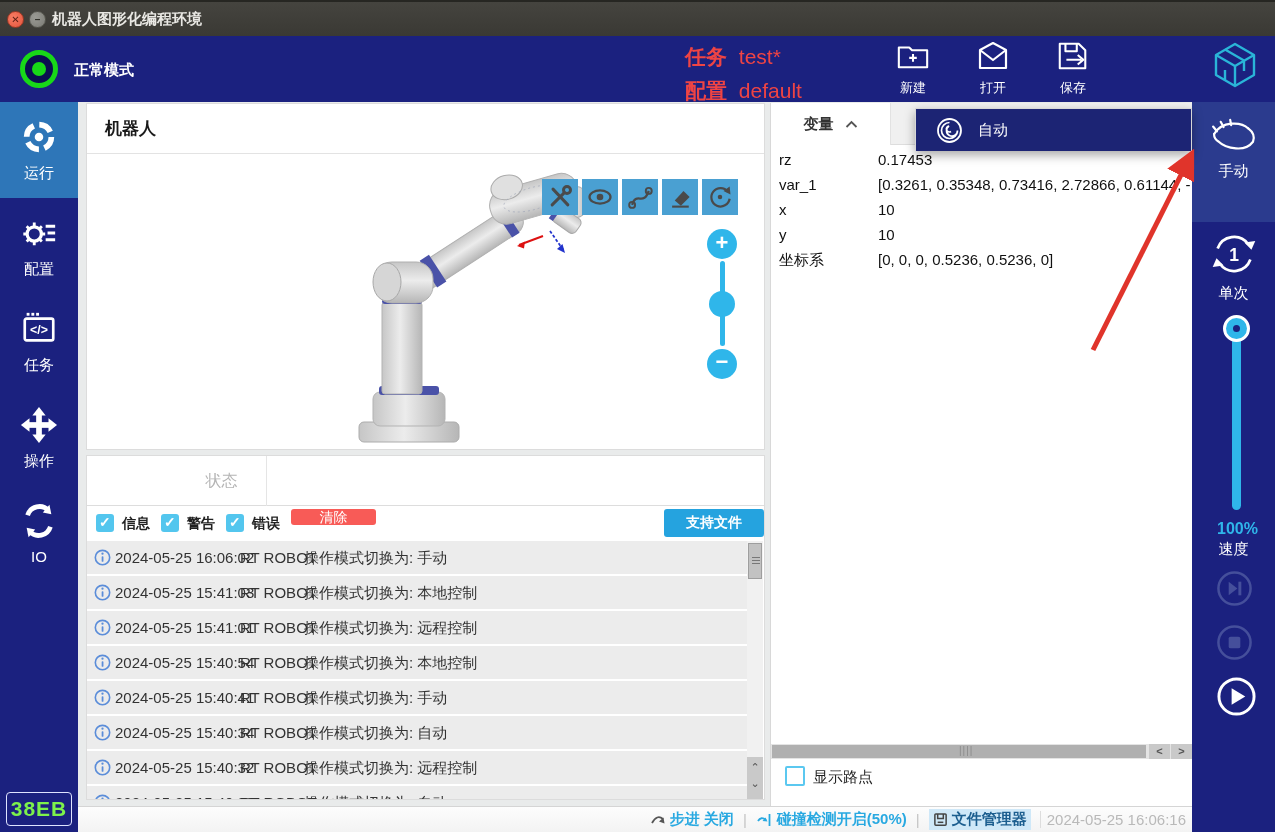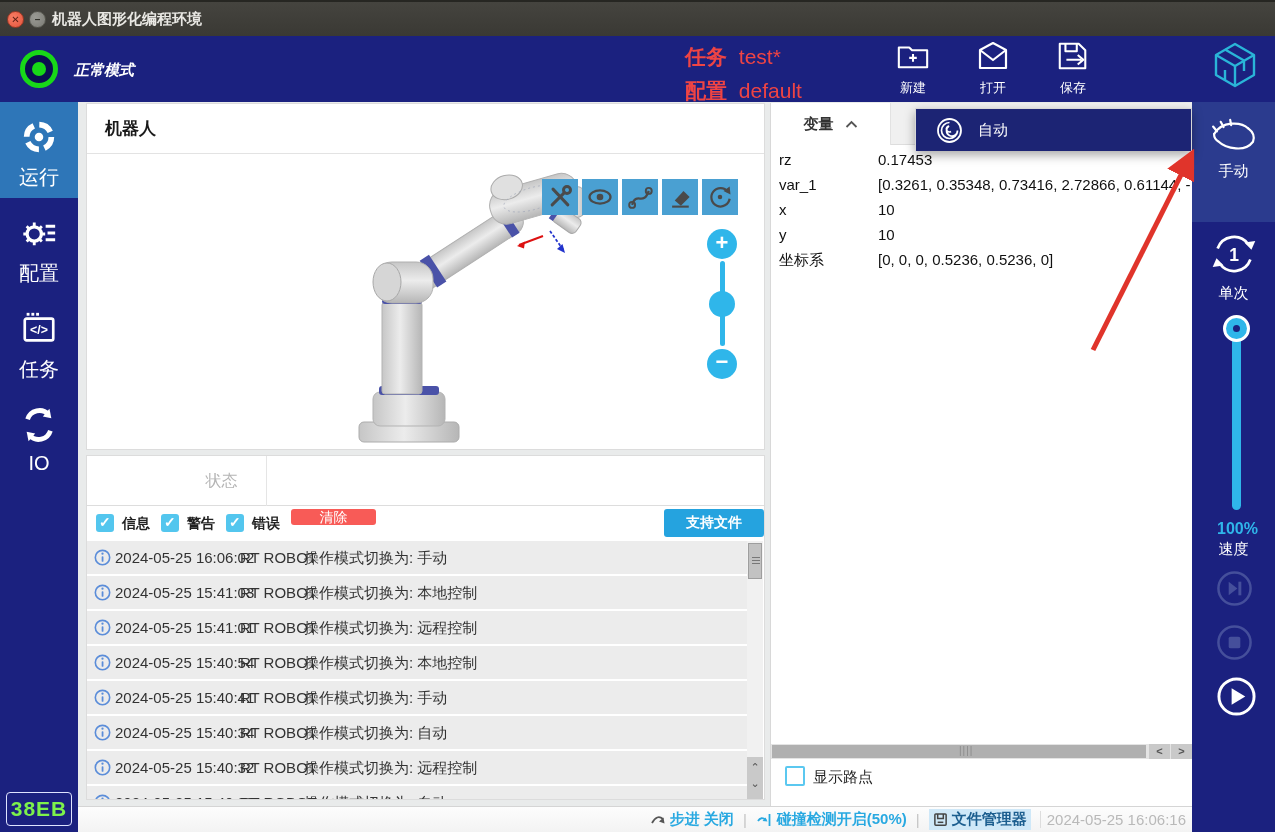--- a/index.html
+++ b/index.html
@@ -29,21 +29,21 @@
   .hdr-k { font-weight:bold; }
   .hdr-action { position:absolute; top:74px; width:62px; text-align:center; color:#fff; cursor:pointer; }
   .hdr-action .lbl { display:block; margin-top:3px; font-size:13px; }
   .hdr-logo { position:absolute; left:1212px; top:78px; width:46px; height:46px; }
 
   
   .lsb { position:absolute; left:0; top:102px; width:78px; height:730px; background:#1b217f; }
   .lsb-item { position:relative; width:78px; height:96px; text-align:center; color:#fff; cursor:pointer; }
   .lsb-item.active { background:#2e76b8; }
   .lsb-item svg { margin-top:16px; }
-  .lsb-item .lbl { display:block; margin-top:4px; font-size:20px; }
+  .lsb-item .lbl { display:block; margin-top:4px; font-size:15px; }
   .lsb-badge { position:absolute; left:6px; top:690px; width:66px; height:34px; border:1px solid #dfe3ff;
      border-radius:4px; color:#7df24b; font-size:21px; font-weight:bold; text-align:center;
      line-height:32px; letter-spacing:1px; }
 
   
   .robot-panel { position:absolute; left:86px; top:103px; width:679px; height:347px;
      background:#fff; border:1px solid #dcdcdc; }
   .robot-title { position:absolute; left:18px; top:13px; font-size:17px; font-weight:600; color:#1a1a1a; }
   .robot-divider { position:absolute; left:0; top:49px; width:100%; border-bottom:1px solid #e3e3e3; }
   .rv-btn { position:absolute; top:75px; width:36px; height:36px; background:#4aa0d2; cursor:pointer;
@@ -140,21 +140,21 @@
 <div class="app">
 
   <div class="titlebar">
     <span class="tb-btn tb-close"></span>
     <span class="tb-btn tb-min"></span>
     <span class="tb-title">机器人图形化编程环境</span>
   </div>
 
   <div class="header">
     <div class="mode-ind abs" style="top:14px;"></div>
-    <div class="mode-text abs" style="top:25px;font-style:italic;">正常模式</div>
+    <div class="mode-text abs" style="top:25px;">正常模式</div>
 
     <div class="hdr-kv" style="left:685px; top:7px;">
       <span class="hdr-k">任务</span>
       <span style="margin-left:6px;">test*</span>
     </div>
     <div class="hdr-kv" style="left:685px; top:41px;">
       <span class="hdr-k">配置</span>
       <span style="margin-left:6px;">default</span>
     </div>
 
@@ -221,20 +221,33 @@
     </div>
     <div class="lsb-item">
       <svg width="38" height="38" viewBox="0 0 40 40">
         <rect x="5" y="9" width="30" height="23" rx="2" fill="none" stroke="#fff" stroke-width="2.8"></rect>
         <rect x="7" y="3" width="3" height="3" fill="#fff"></rect>
           <rect x="12" y="3" width="3" height="3" fill="#fff"></rect>
           <rect x="17" y="3" width="3" height="3" fill="#fff"></rect>
         <text x="20" y="25.5" text-anchor="middle" font-size="13" font-weight="bold" fill="#fff" font-family="Liberation Sans, sans-serif">&lt;/&gt;</text>
       </svg>
       <span class="lbl">任务</span>
+    </div>
+    <div class="lsb-item">
+      <svg width="38" height="38" viewBox="0 0 40 40">
+        <g fill="#fff">
+          <polygon points="20,1 27,10 13,10"></polygon>
+          <polygon points="20,39 27,30 13,30"></polygon>
+          <polygon points="1,20 10,13 10,27"></polygon>
+          <polygon points="39,20 30,13 30,27"></polygon>
+          <rect x="17" y="9" width="6" height="22"></rect>
+          <rect x="9" y="17" width="22" height="6"></rect>
+        </g>
+      </svg>
+      <span class="lbl">操作</span>
     </div>
     <div class="lsb-item">
       <svg width="38" height="38" viewBox="0 0 40 40">
         <g fill="none" stroke="#fff" stroke-width="5">
           <path d="M8 14 A13 13 0 0 1 30 9"></path>
           <path d="M32 26 A13 13 0 0 1 10 31"></path>
         </g>
         <polygon points="33,13 24,11 31,3" fill="#fff"></polygon>
         <polygon points="7,27 16,29 9,37" fill="#fff"></polygon>
       </svg>

